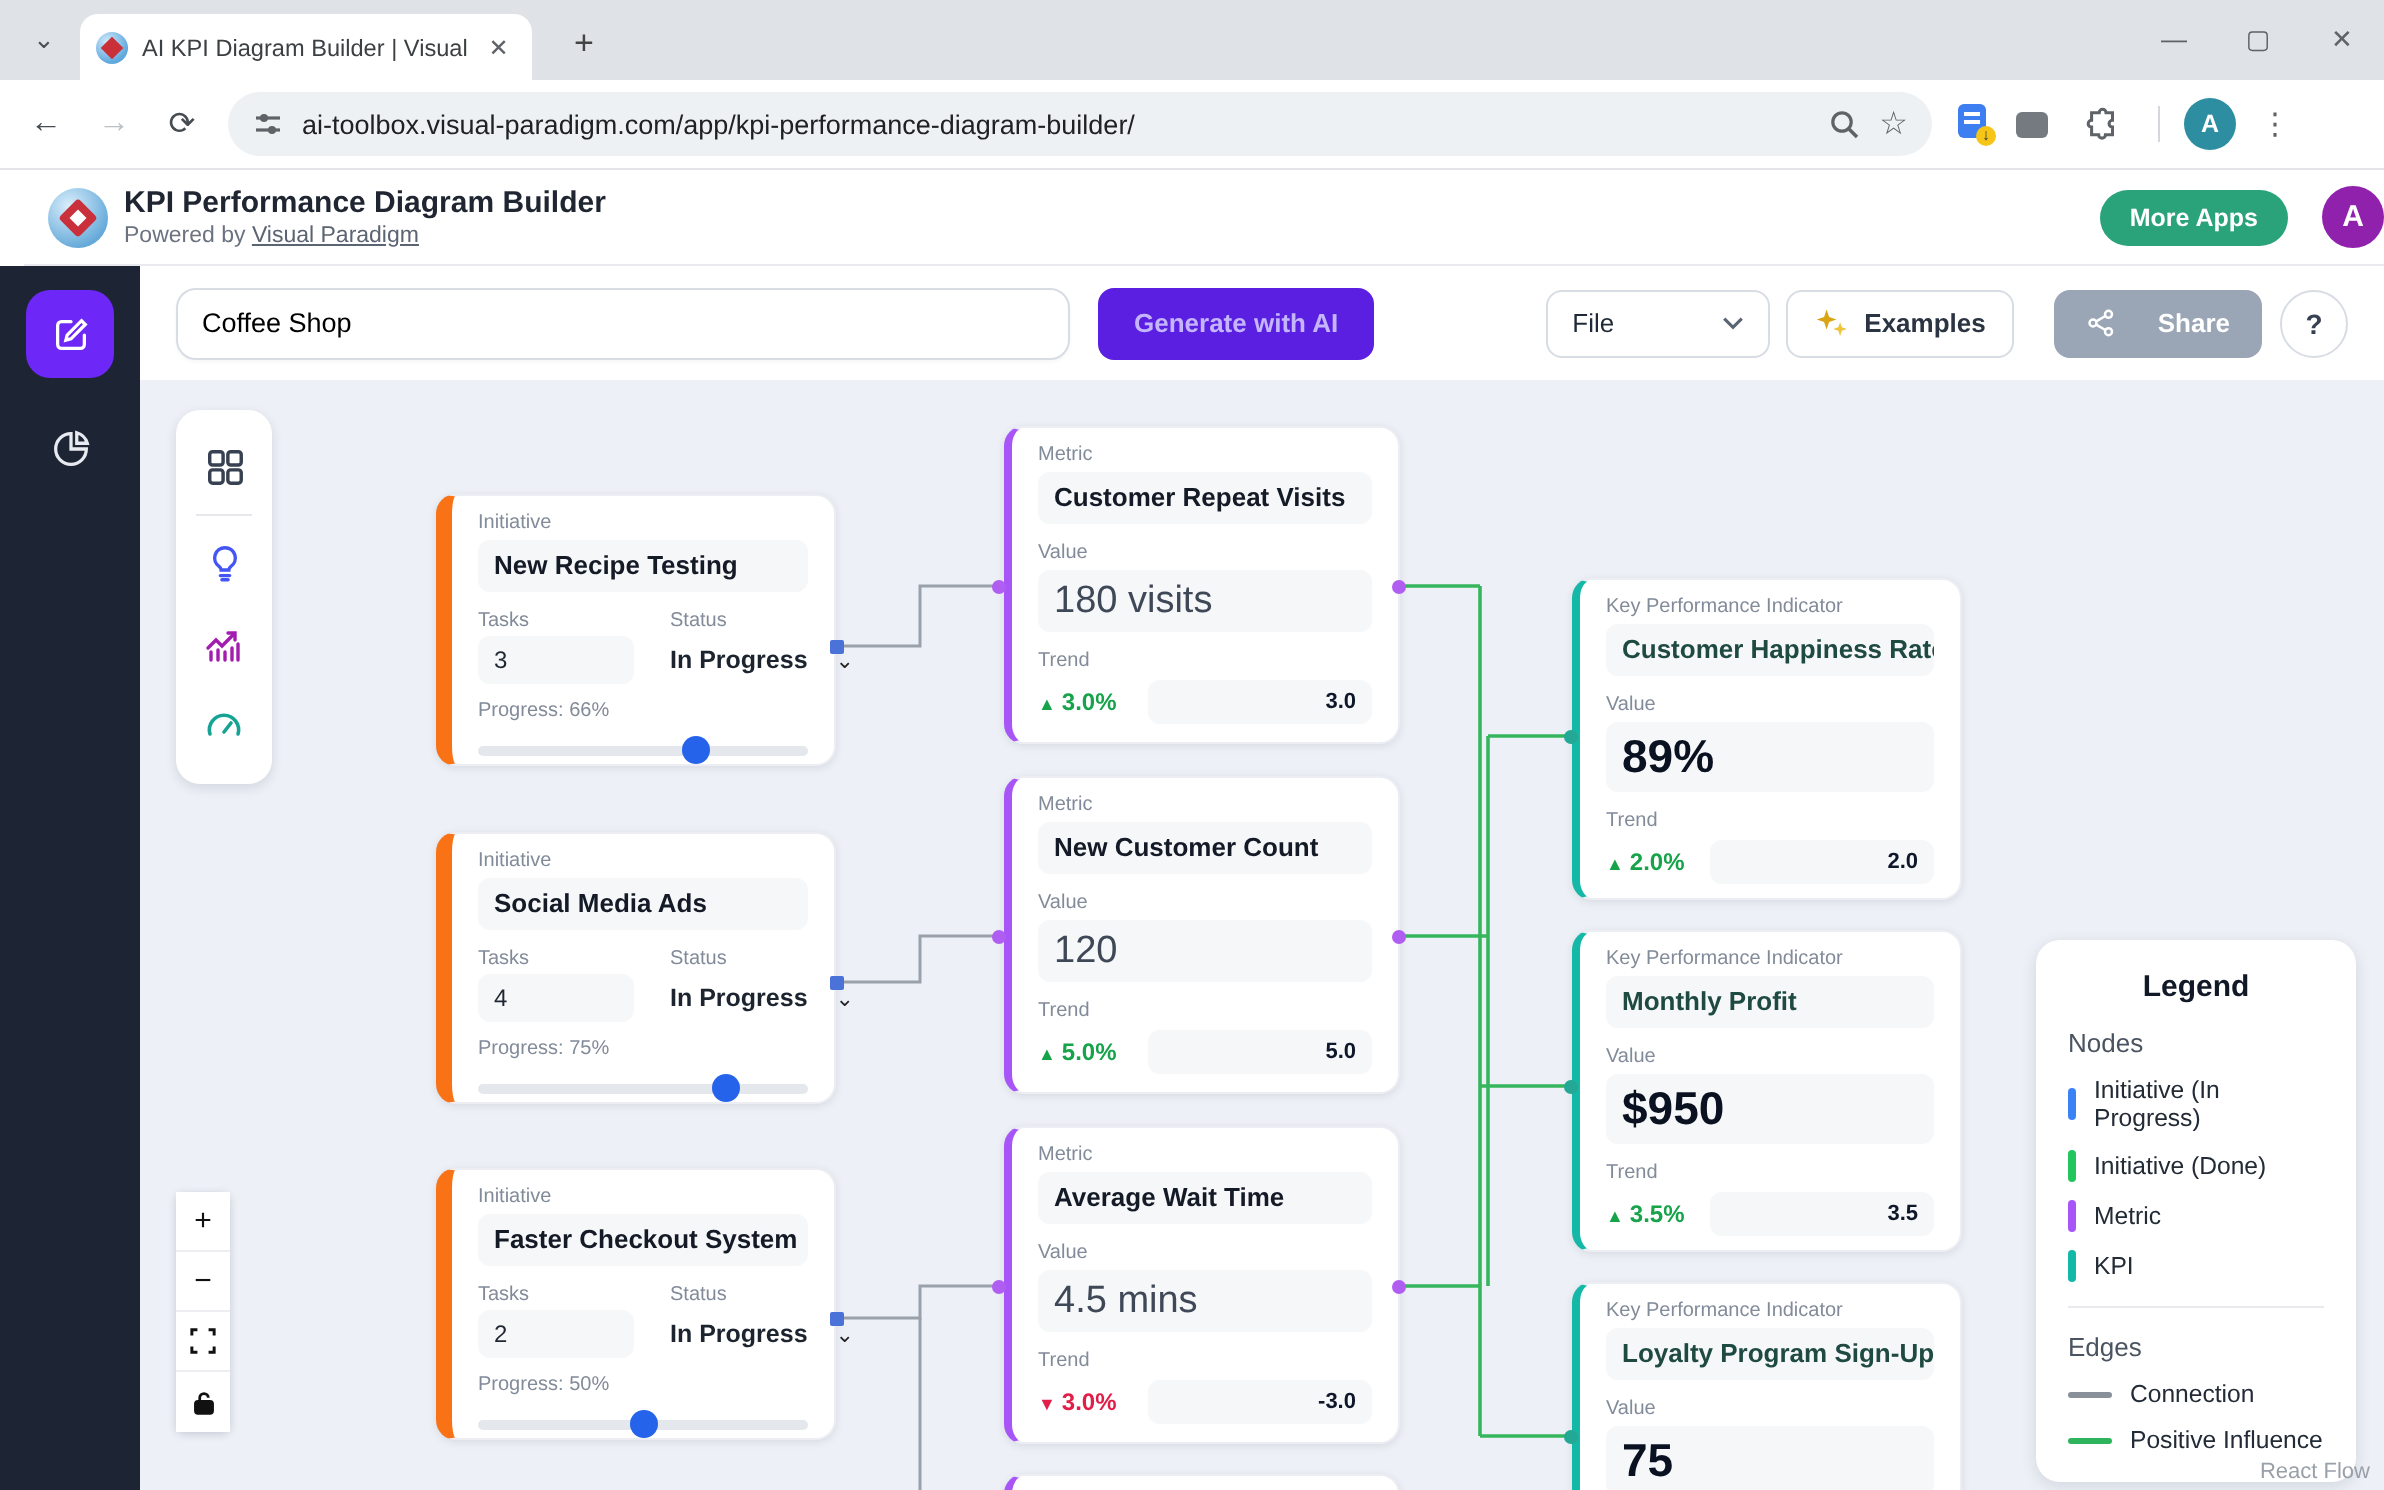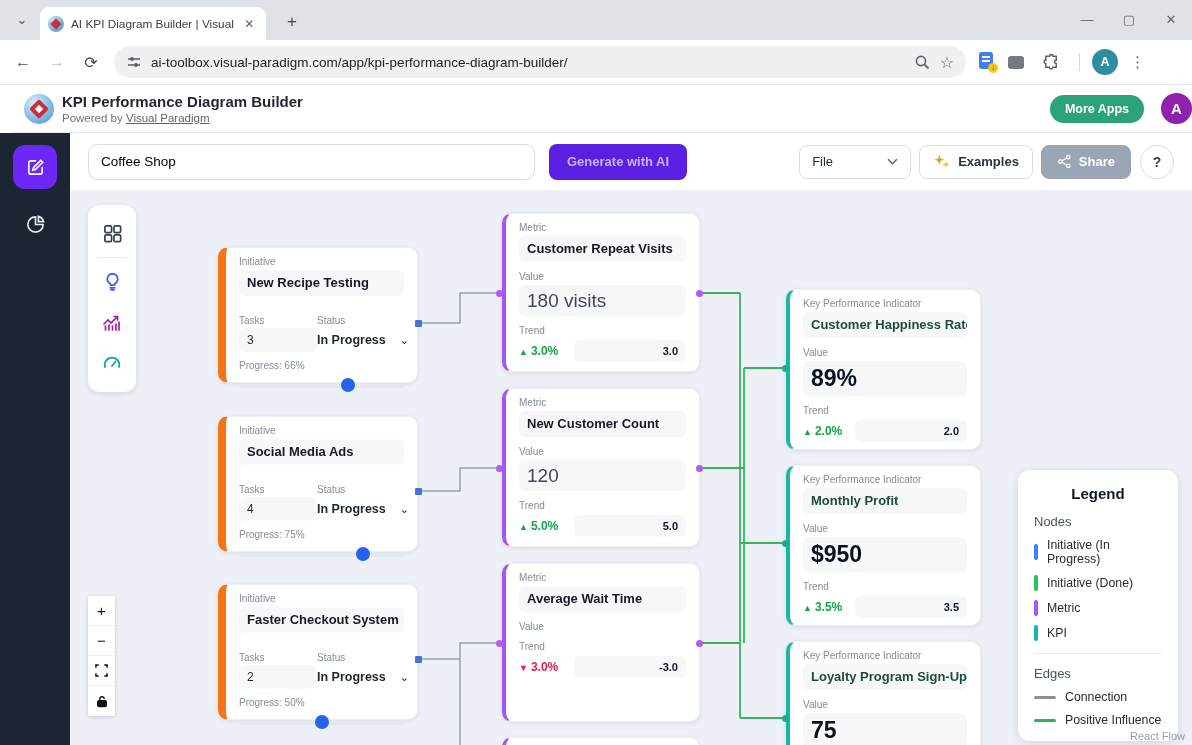--- a/index.html
+++ b/index.html
@@ -67,42 +67,42 @@
   .toolbar{height:57px;background:#fff;display:flex;align-items:center;padding:0 18px}
   .prompt{width:447px;height:36px;border:1px solid #d8dce3;border-radius:10px;padding:0 12px;font-size:13.5px;
     color:#000000;font-family:"Liberation Sans",sans-serif;box-shadow:0 1px 2px rgba(25,35,60,.04)}
   .gen-btn{margin-left:14px;height:36px;padding:0 18px;border:none;border-radius:8px;background:#5a1fe0;color:#c4b5fd;
     font-size:13px;font-weight:bold;font-family:"Liberation Sans",sans-serif}
   .tb-spacer{flex:1}
   .tb-btn{height:34px;border:1px solid #d8dce3;border-radius:8px;background:#fff;display:flex;align-items:center;
     font-size:13px;color:#2b3442;font-family:"Liberation Sans",sans-serif;font-weight:bold}
   .file-btn{width:112px;padding:0 12px;justify-content:space-between;font-weight:normal;color:#1f2937}
   .ex-btn{margin-left:8px;padding:0 13px;gap:7px}
-  .share-btn{margin-left:8px;padding:0 15px;gap:7px;background:#9aa6b5;border-color:#9aa6b5;color:#fff}
+  .share-btn{margin-left:20px;padding:0 15px;gap:21px;background:#9aa6b5;border-color:#9aa6b5;color:#fff}
   .help-btn{margin-left:9px;width:34px;height:34px;border:1px solid #d8dce3;border-radius:50%;background:#fff;
     font-size:14px;color:#374151;text-align:center;line-height:32px;font-weight:bold}
 
   
   .canvas{flex:1;position:relative;background:#edf0f6;overflow:hidden}
   .edges{position:absolute;left:0;top:0}
   .handle{position:absolute;z-index:3}
   .h-sq{width:7px;height:7px;background:#4a72d8;border-radius:1px}
   .h-dot-m{width:7px;height:7px;border-radius:50%;background:#b05df2}
   .h-dot-k{width:7px;height:7px;border-radius:50%;background:#23a895}
 
   .node-card{position:absolute;background:#fff;border:1px solid #eceef3;border-radius:10px;
     box-shadow:0 1px 4px rgba(20,30,60,.10);padding:8px 13px 0 13px;z-index:2}
   .b-blue{border-left:8px solid #f97316}
   .b-purple{border-left:4px solid #a855f7}
   .b-teal{border-left:4px solid #14b8a6}
   .nlabel{font-size:10px;color:#828b99}
   .namebox{margin-top:3px;height:26px;line-height:26px;background:#f6f7f9;border-radius:6px;padding:0 8px;
     font-size:13px;font-weight:bold;color:#141a26;white-space:nowrap;overflow:hidden}
   .kpi-name{color:#1e4a42}
-  .irow{display:flex;gap:0;margin-top:19px}
+  .irow{display:flex;gap:18px;margin-top:9px}
   .taskbox{margin-top:2px;width:78px;height:24px;line-height:24px;background:#f6f7f9;border-radius:6px;padding:0 8px;
     font-size:12px;color:#1f2733}
   .statusbox{margin-top:2px;width:92px;height:24px;display:flex;align-items:center;justify-content:space-between;
     font-size:12.5px;font-weight:bold;color:#1c2430}
   .statusbox .chev{font-size:11px;color:#222;font-weight:normal}
   .plabel{margin-top:8px;font-size:10px;color:#828b99}
   .slider{margin-top:7px;position:relative;height:14px}
   .slider .track{position:absolute;left:0;right:0;top:5px;height:5px;background:#e4e7ec;border-radius:3px}
   .slider .thumb{position:absolute;top:0;width:14px;height:14px;margin-left:-7px;border-radius:50%;background:#2563eb}
   .valuebox{margin-top:3px;height:31px;line-height:31px;background:#f6f7f9;border-radius:6px;padding:0 8px;
@@ -426,20 +426,21 @@
           <div class="trendrow">
             <span class="trend-pct t-up"><span class="arr">▲</span><span>5.0%</span></span>
             <span class="trendval">5.0</span>
           </div>
         </div>
 
         <div class="node-card b-purple" style="left:432px;top:373px;width:198px;height:159px">
           <div class="nlabel">Metric</div>
           <div class="namebox">Average Wait Time</div>
           <div class="nlabel mt10">Value</div>
+          <div class="valuebox">4.5 mins</div>
           <div class="nlabel mt10">Trend</div>
           <div class="trendrow">
             <span class="trend-pct t-down"><span class="arr">▼</span><span>3.0%</span></span>
             <span class="trendval">-3.0</span>
           </div>
         </div>
 
         <div class="node-card b-purple" style="left:432px;top:547px;width:198px;height:60px"></div>
 
         <div class="node-card b-teal" style="left:716px;top:99px;width:195px;height:161px">

